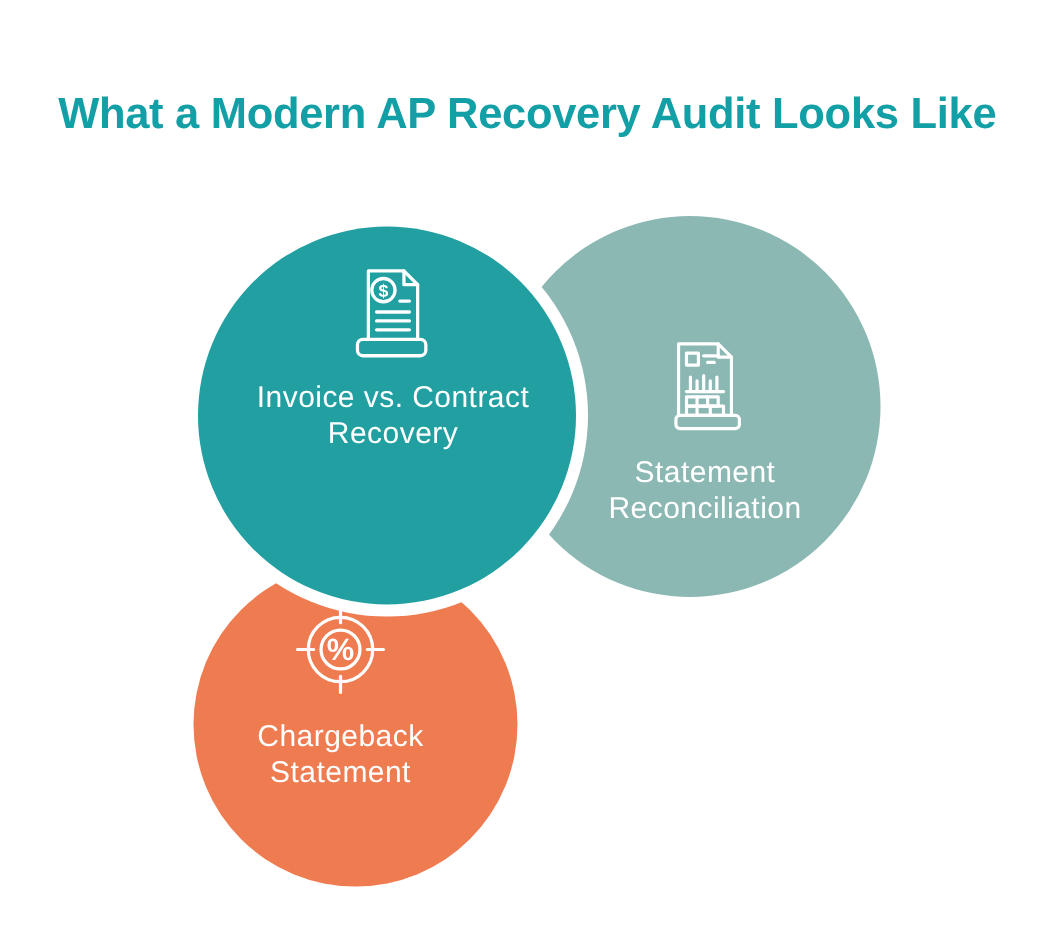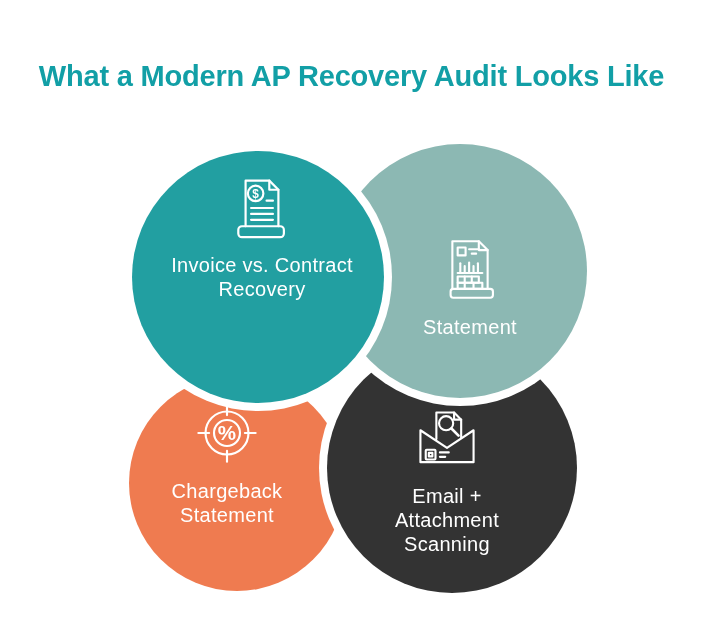--- a/index.html
+++ b/index.html
@@ -102,20 +102,21 @@
           <path d="M38 41 V34"></path>
           <path d="M43 41 V31"></path>
           <rect x="20" y="46" width="24" height="7"></rect>
           <path d="M28 46 V53 M36 46 V53"></path>
           <rect x="20" y="53" width="28" height="7"></rect>
           <path d="M28 53 V60 M38 53 V60"></path>
         </svg>
       </span>
       <div class="label" style="color: rgb(255, 255, 255);">
         <div>Statement</div>
+        <div>Reconciliation</div>
       </div>
     </div>
   </div>
 
   <div class="circle" id="circle-chargeback" style="background: rgb(239, 123, 80);">
     <div class="content">
       <span class="icon">
         <svg width="68" height="68" viewBox="0 0 76 76" fill="none" stroke="#ffffff" stroke-width="2.4" stroke-linecap="round" stroke-linejoin="round">
           <circle cx="38" cy="38" r="24"></circle>
           <circle cx="38" cy="38" r="14.5"></circle>
@@ -126,36 +127,14 @@
           <text x="38" y="46" text-anchor="middle" font-size="23" font-weight="bold" fill="#ffffff" stroke="none" font-family="Liberation Sans, DejaVu Sans, sans-serif">%</text>
         </svg>
       </span>
       <div class="label" style="color: rgb(255, 255, 255); margin-top: 12px;">
         <div>Chargeback</div>
         <div>Statement</div>
       </div>
     </div>
   </div>
 
-  <div class="circle" id="circle-email" style="background: rgb(51, 51, 51);">
-    <div class="content">
-      <span class="icon">
-        <svg width="74" height="62" viewBox="0 0 76 70" fill="none" stroke="#ffffff" stroke-width="2.4" stroke-linecap="round" stroke-linejoin="round">
-          <path d="M26 34 V4 H46 L54 12 V34"></path>
-          <path d="M46 4 V12 H54"></path>
-          <circle cx="37" cy="16" r="8"></circle>
-          <path d="M43 22 L51 30" stroke-width="3"></path>
-          <path d="M8 24 L38 44 L68 24 L68 60 L8 60 Z" fill="#333333"></path>
-          <rect x="14" y="46" width="11" height="11" rx="1"></rect>
-          <rect x="17.5" y="49.5" width="4" height="4"></rect>
-          <path d="M30 49 H40"></path>
-          <path d="M30 54 H36"></path>
-        </svg>
-      </span>
-      <div class="label" style="color: rgb(255, 255, 255);">
-        <div>Email +</div>
-        <div>Attachment</div>
-        <div>Scanning</div>
-      </div>
-    </div>
-  </div>
 
 </div>
 
 </body></html>

